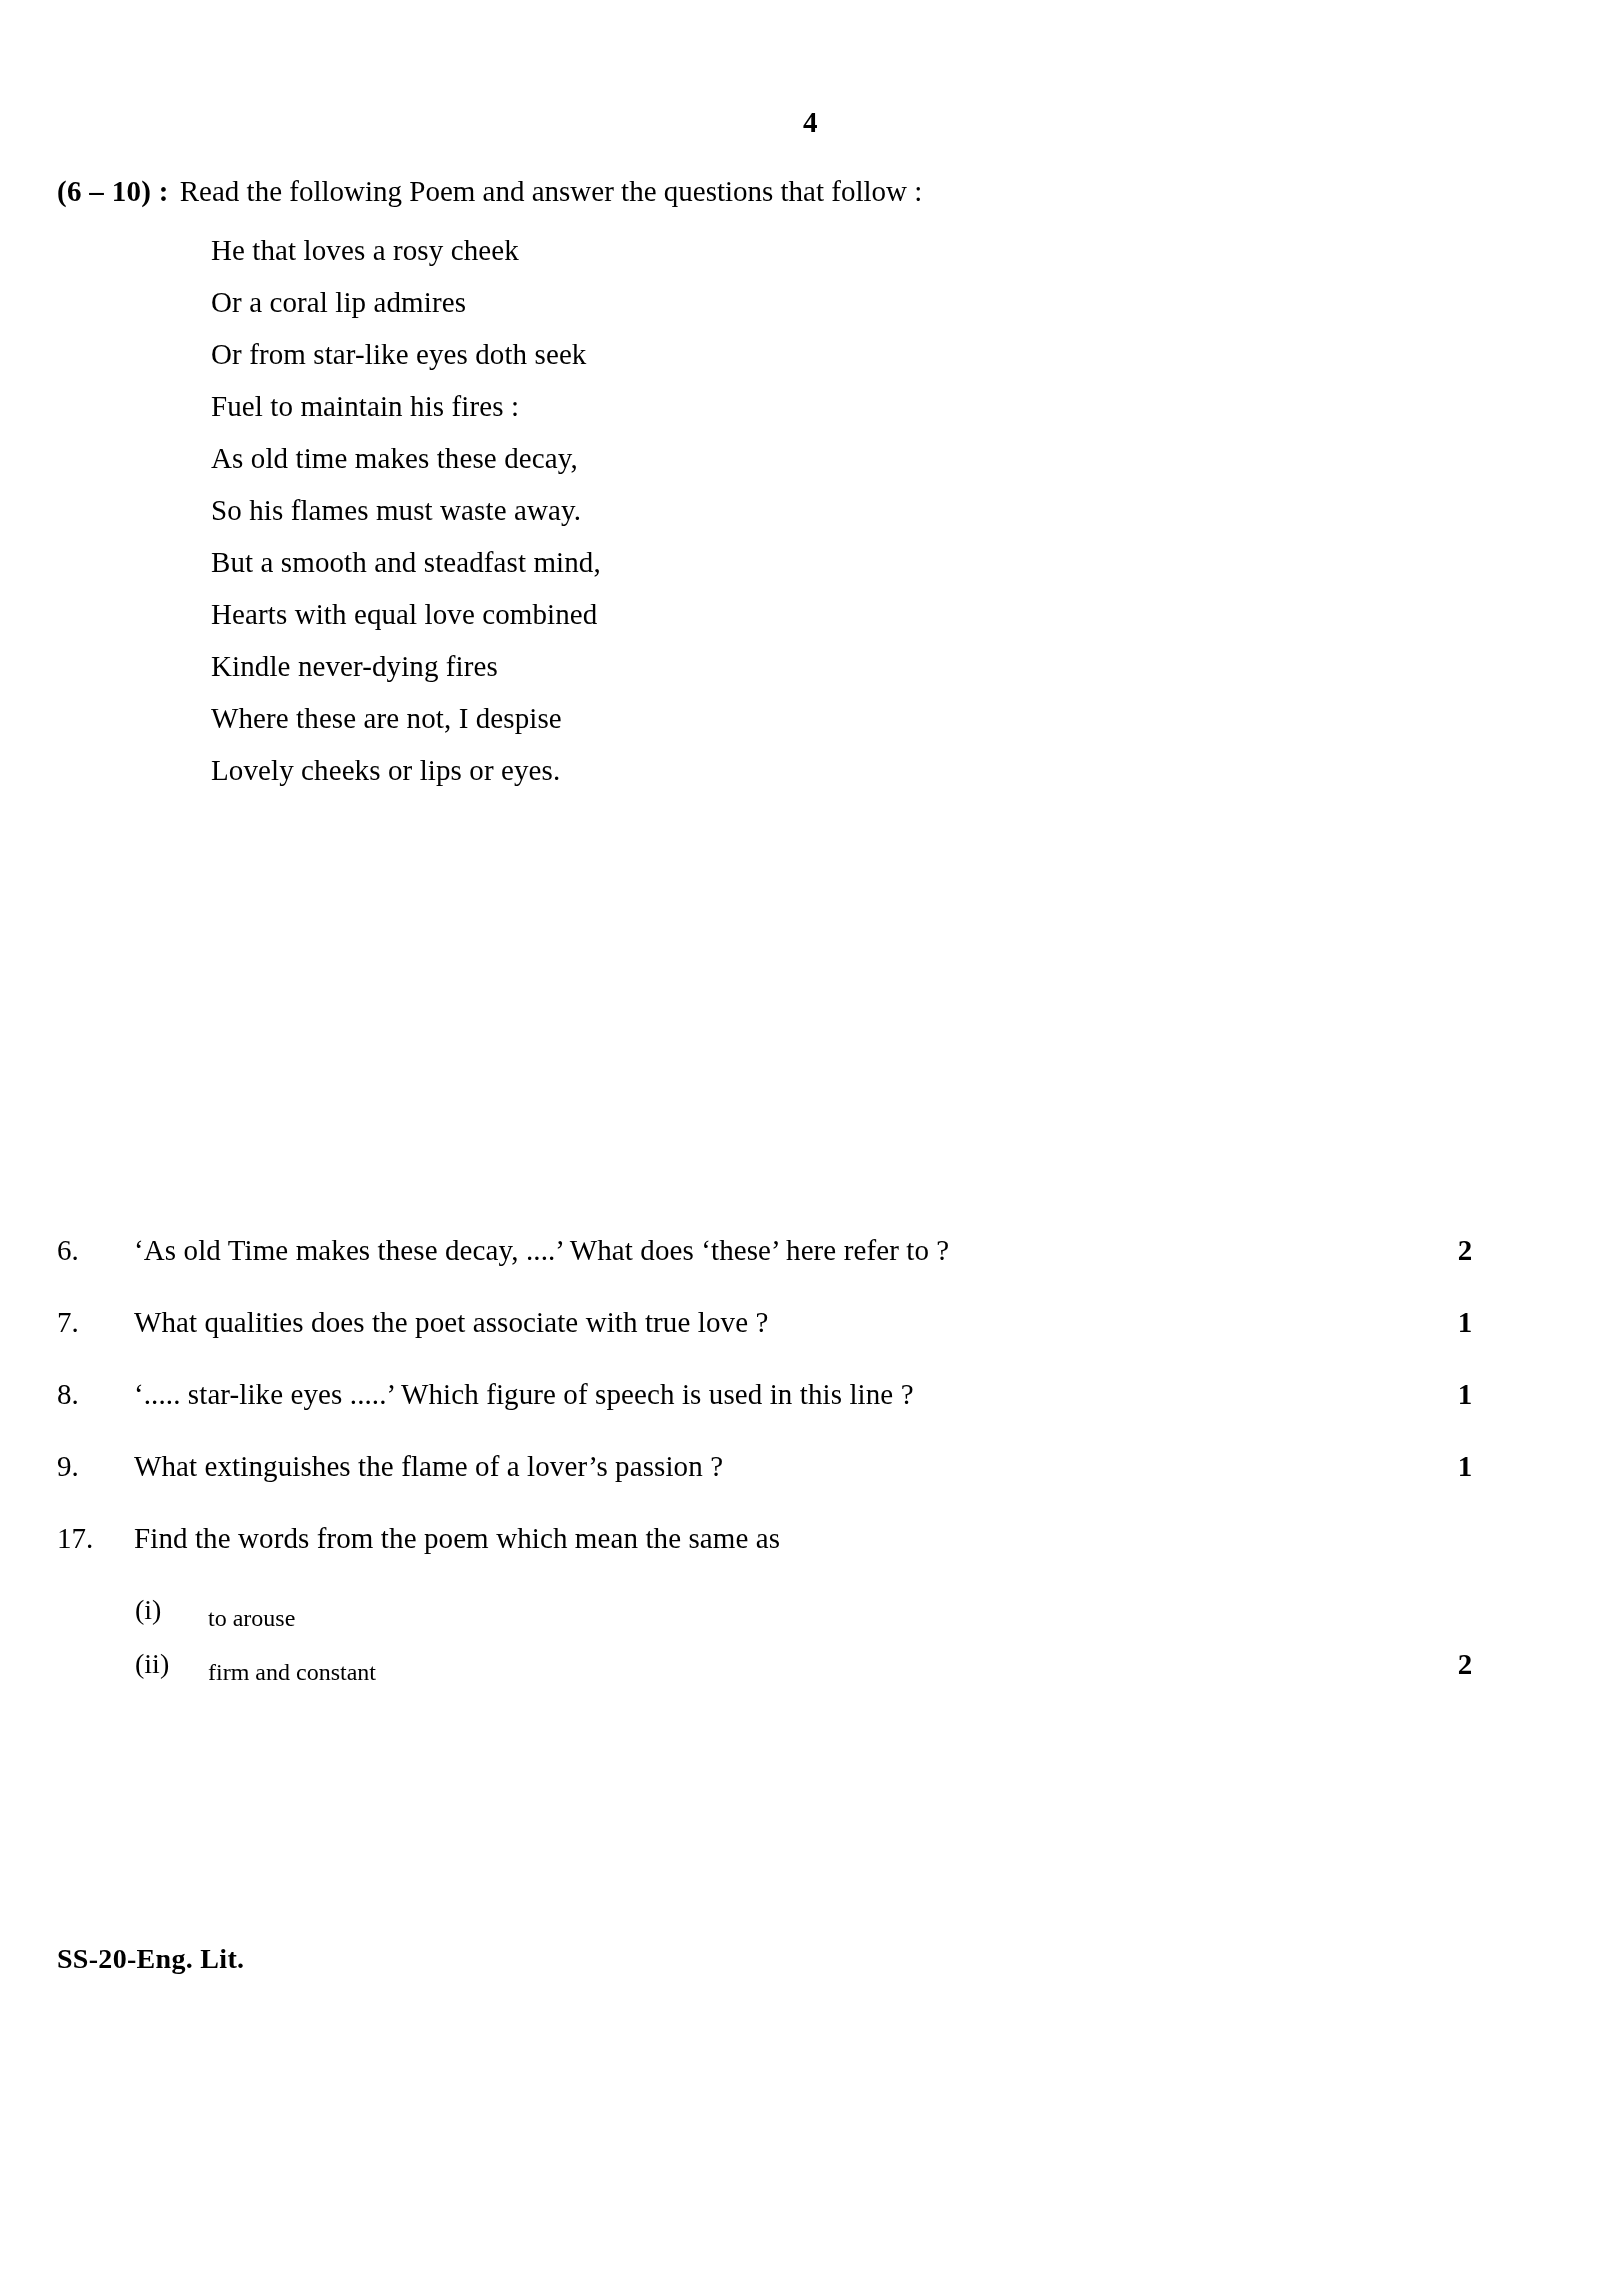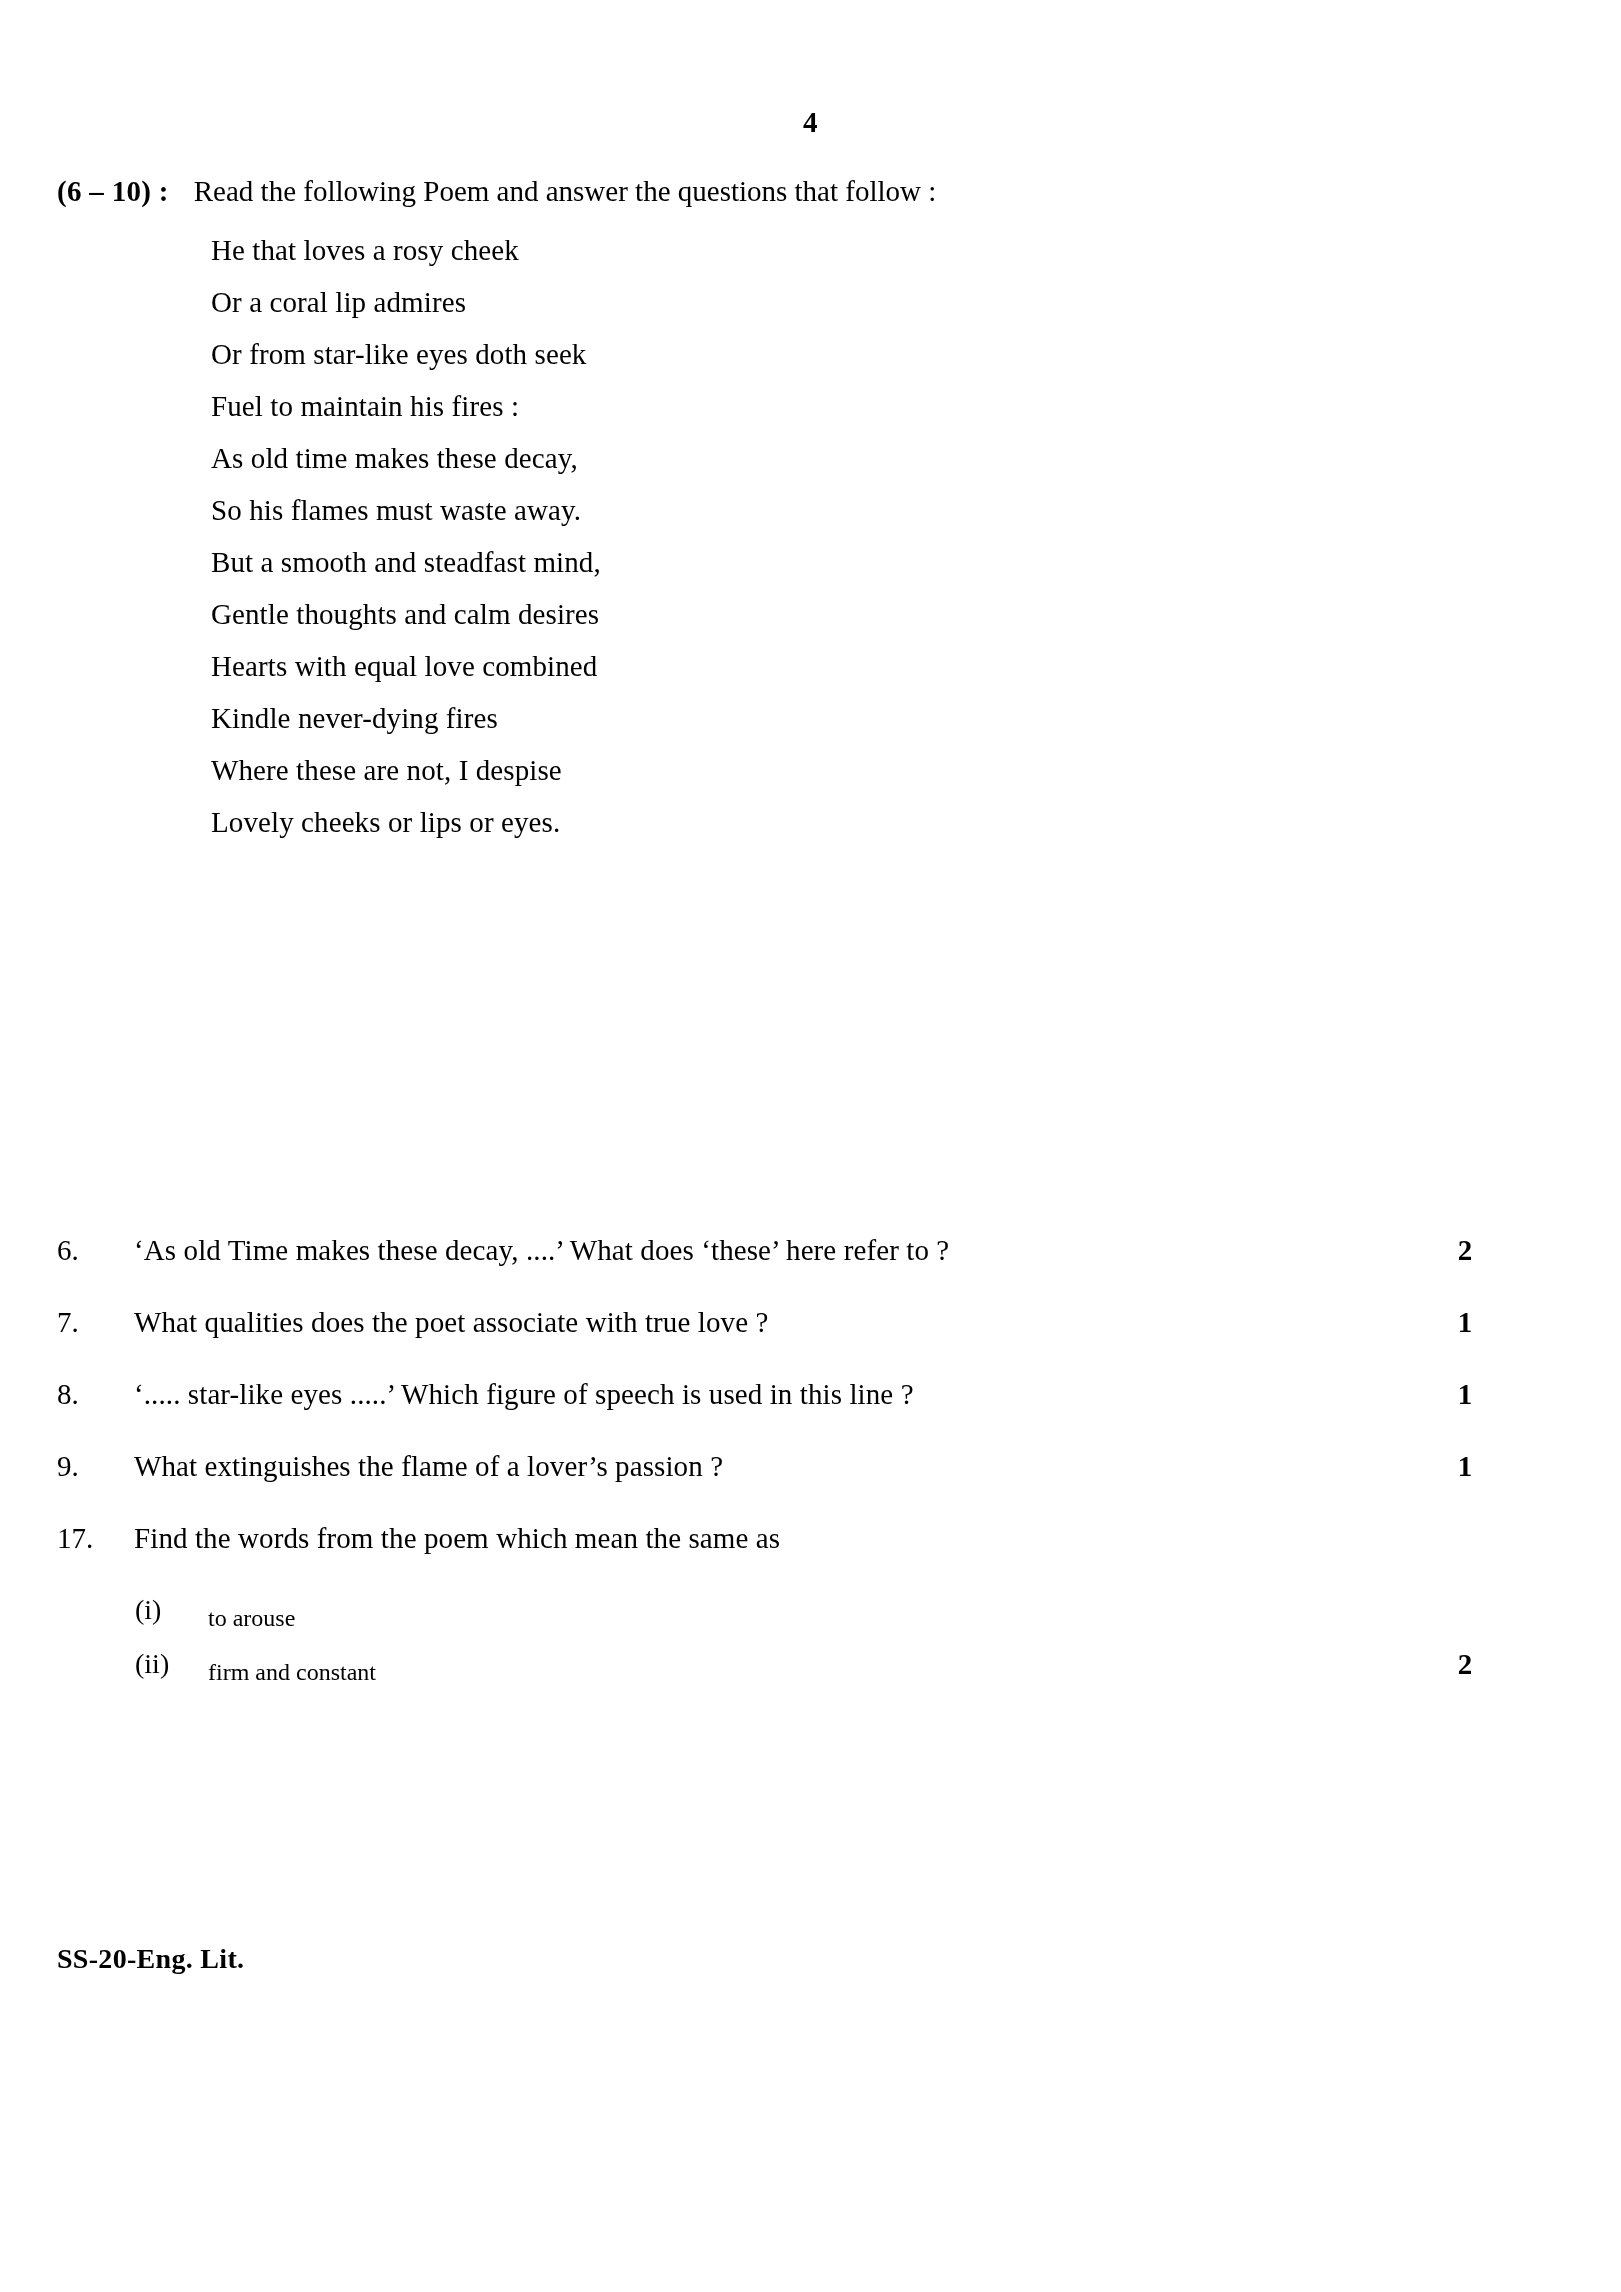--- a/index.html
+++ b/index.html
@@ -38,21 +38,21 @@
     right: 118px;
     font-size: 29px;
     line-height: 1.25;
     white-space: nowrap;
   }
   .instruction .range {
     font-weight: bold;
     letter-spacing: 0.3px;
   }
   .instruction .itext {
-    margin-left: 25px;
+    margin-left: 11px;
   }
 
   
   .poem {
     position: absolute;
     top: 224px;
     left: 211px;
     width: 882px;
   }
   .poem-line {
@@ -161,21 +161,20 @@
   </div>
 
   <div class="poem">
     <div class="poem-line">He that loves a rosy cheek</div>
     <div class="poem-line">Or a coral lip admires</div>
     <div class="poem-line">Or from star-like eyes doth seek</div>
     <div class="poem-line">Fuel to maintain his fires :</div>
     <div class="poem-line">As old time makes these decay,</div>
     <div class="poem-line">So his flames must waste away.</div>
     <div class="poem-line">But a smooth and steadfast mind,</div>
-    <div class="poem-line">Gentle thoughts and calm desires</div>
     <div class="poem-line">Hearts with equal love combined</div>
     <div class="poem-line">Kindle never-dying fires</div>
     <div class="poem-line">Where these are not, I despise</div>
     <div class="poem-line">Lovely cheeks or lips or eyes.</div>
   </div>
 
   <div class="questions">
 
     <div class="qrow">
       <span class="qnum">6.</span>

